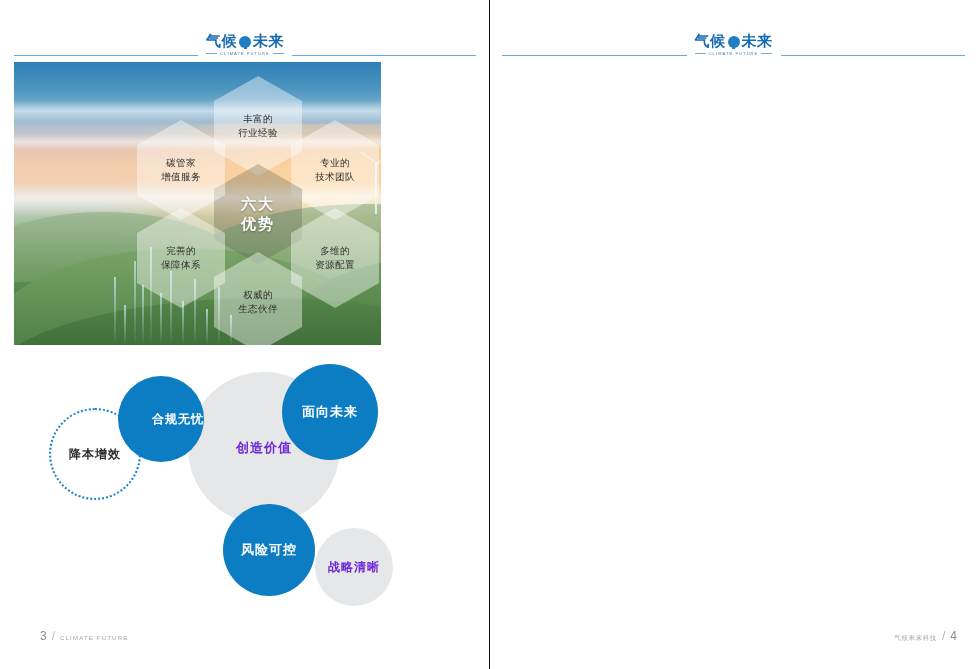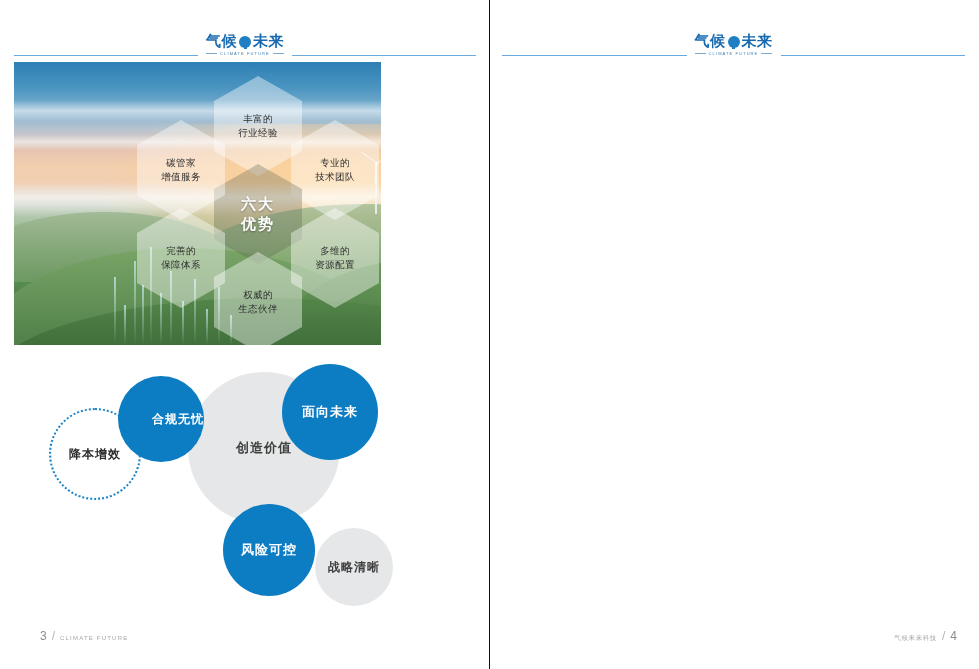--- a/index.html
+++ b/index.html
@@ -114,21 +114,21 @@
 
   
   .bubbles { position: absolute; left: 14px; top: 360px; width: 462px; height: 258px; }
   .bub {
     position: absolute; border-radius: 50%;
     display: flex; align-items: center; justify-content: center;
     font-family: "DejaVu Sans", sans-serif; font-weight: 700;
     letter-spacing: 1px; text-align: center;
   }
   .bub.blue   { background: #0c7cc3; color: #fff; }
-  .bub.gray   { background: #e6e7e8; color: #404040; }
+  .bub.gray   { background: #e6e7e8; color: #6d28d9; }
   .bub.dotted { background: transparent; color: #2b2b2b; border: 2px dotted #1c84c8; }
 
   
   .footer-left {
     position: absolute; left: 40px; top: 629px;
     display: flex; align-items: baseline; gap: 5px; color: #9a9a9a;
   }
   .footer-left .pno { font-size: 12px; color: #8c8c8c; }
   .footer-left .slash { font-size: 12px; color: #b5b5b5; }
   .footer-left .txt { font-size: 6px; letter-spacing: 1.2px; color: #a5a5a5; }

